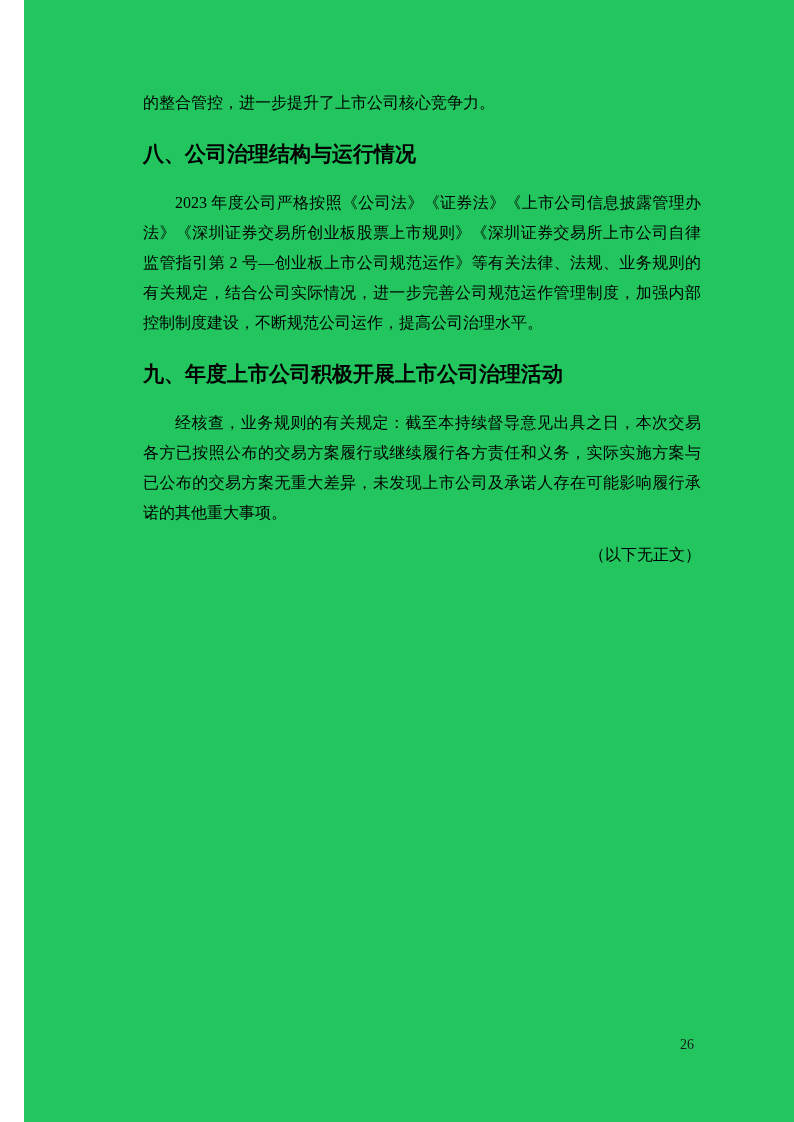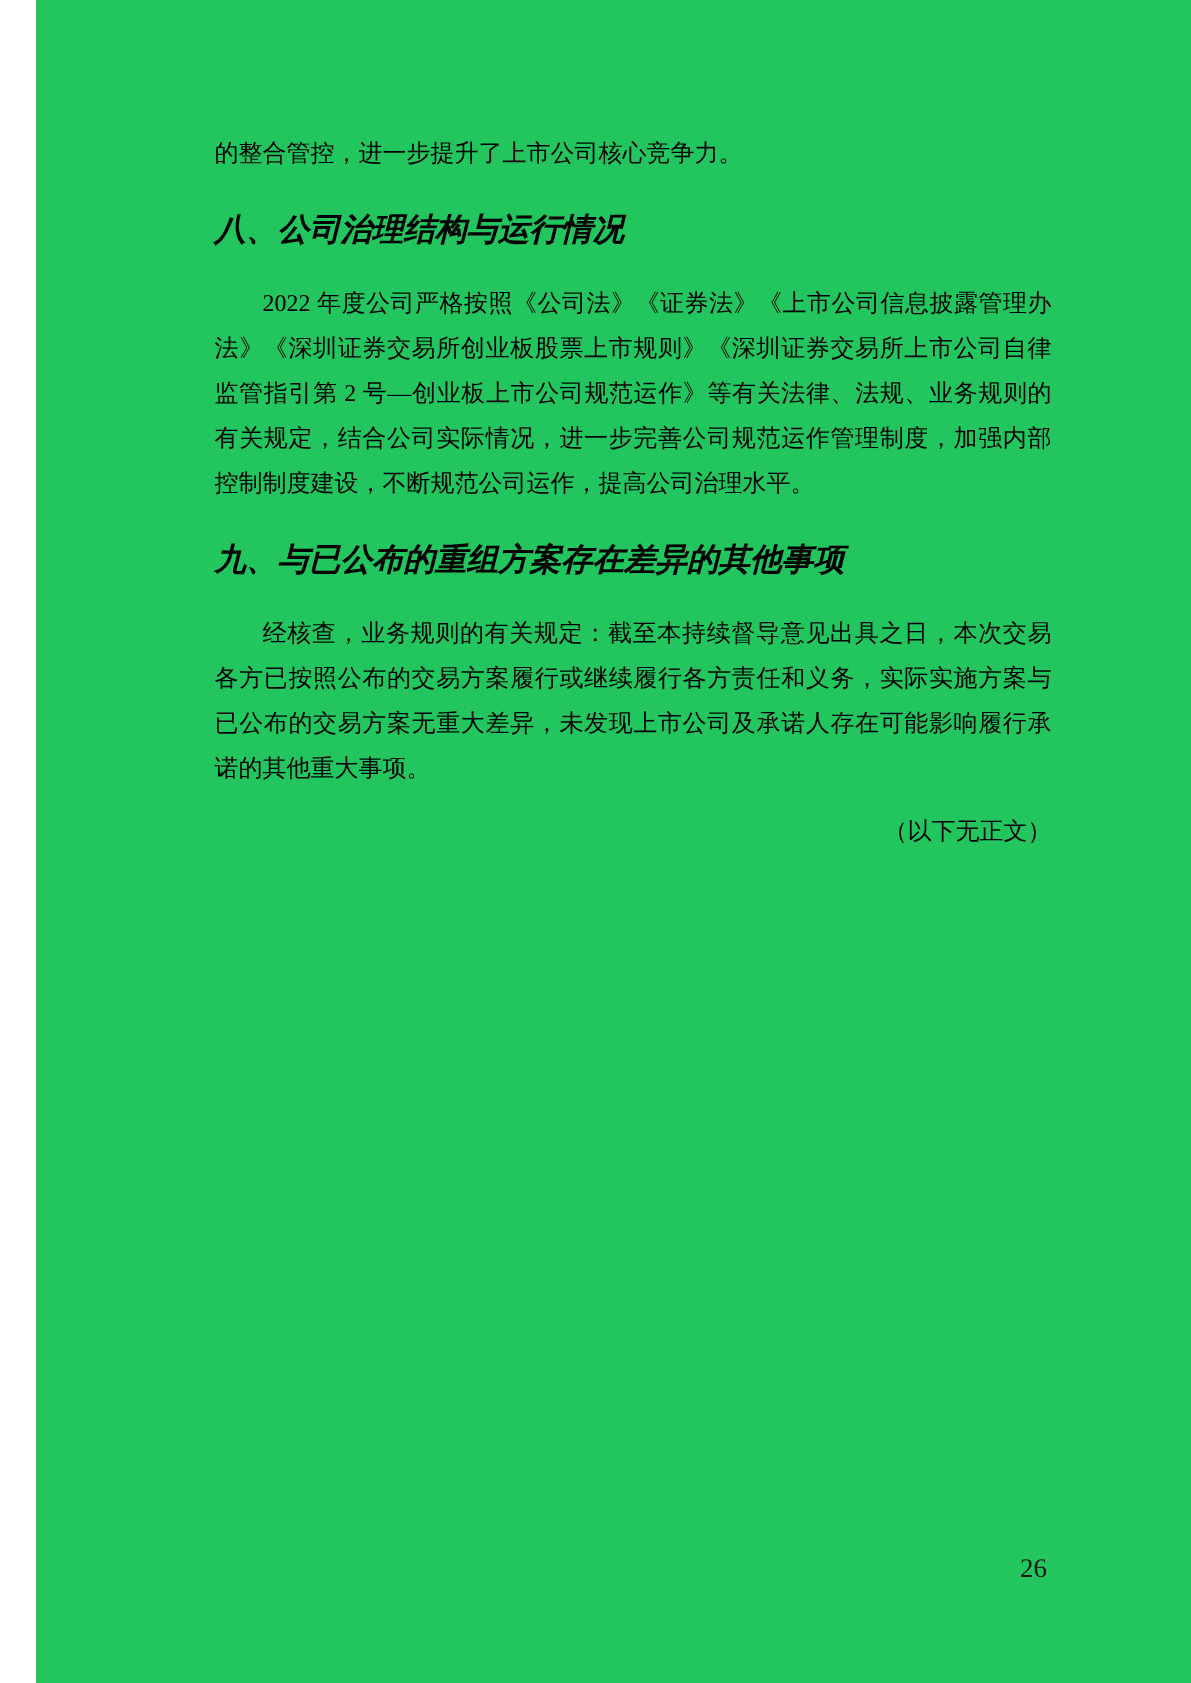--- a/index.html
+++ b/index.html
@@ -40,46 +40,45 @@
     text-indent: 2em;
     margin-top: 12px;
   }
   h2.section-heading {
     font-family: "Liberation Sans", "DejaVu Sans", sans-serif;
     font-weight: bold;
     font-size: 21px;
     line-height: 30px;
     margin: 21px 0 19px 0;
     color: #000000;
-    font-style: italic;
   }
   .page-number {
     position: absolute;
     left: 656px;
     top: 1036px;
-    font-size: 18px;
+    font-size: 14px;
     line-height: 18px;
     font-family: "Liberation Serif", "DejaVu Serif", serif;
     color: #1a1a1a;
   }
 </style>
 </head>
 <body>
 
 <div class="page">
   <div class="content">
 
     <p class="body-para continuation">的整合管控，进一步提升了上市公司核心竞争力。</p>
 
     <h2 class="section-heading">八、公司治理结构与运行情况</h2>
 
-    <p class="body-para">2022 年度公司严格按照《公司法》《证券法》《上市公司信息披露管理办法》《深圳证券交易所创业板股票上市规则》《深圳证券交易所上市公司自律监管指引第 2 号—创业板上市公司规范运作》等有关法律、法规、业务规则的有关规定，结合公司实际情况，进一步完善公司规范运作管理制度，加强内部控制制度建设，不断规范公司运作，提高公司治理水平。</p>
+    <p class="body-para">2023 年度公司严格按照《公司法》《证券法》《上市公司信息披露管理办法》《深圳证券交易所创业板股票上市规则》《深圳证券交易所上市公司自律监管指引第 2 号—创业板上市公司规范运作》等有关法律、法规、业务规则的有关规定，结合公司实际情况，进一步完善公司规范运作管理制度，加强内部控制制度建设，不断规范公司运作，提高公司治理水平。</p>
 
 
-    <h2 class="section-heading">九、与已公布的重组方案存在差异的其他事项</h2>
+    <h2 class="section-heading">九、年度上市公司积极开展上市公司治理活动</h2>
 
     <p class="body-para">经核查，业务规则的有关规定：截至本持续督导意见出具之日，本次交易各方已按照公布的交易方案履行或继续履行各方责任和义务，实际实施方案与已公布的交易方案无重大差异，未发现上市公司及承诺人存在可能影响履行承诺的其他重大事项。</p>
 
     <p class="body-para closing">（以下无正文）</p>
 
   </div>
 
   <div class="page-number">26</div>
 </div>
 

